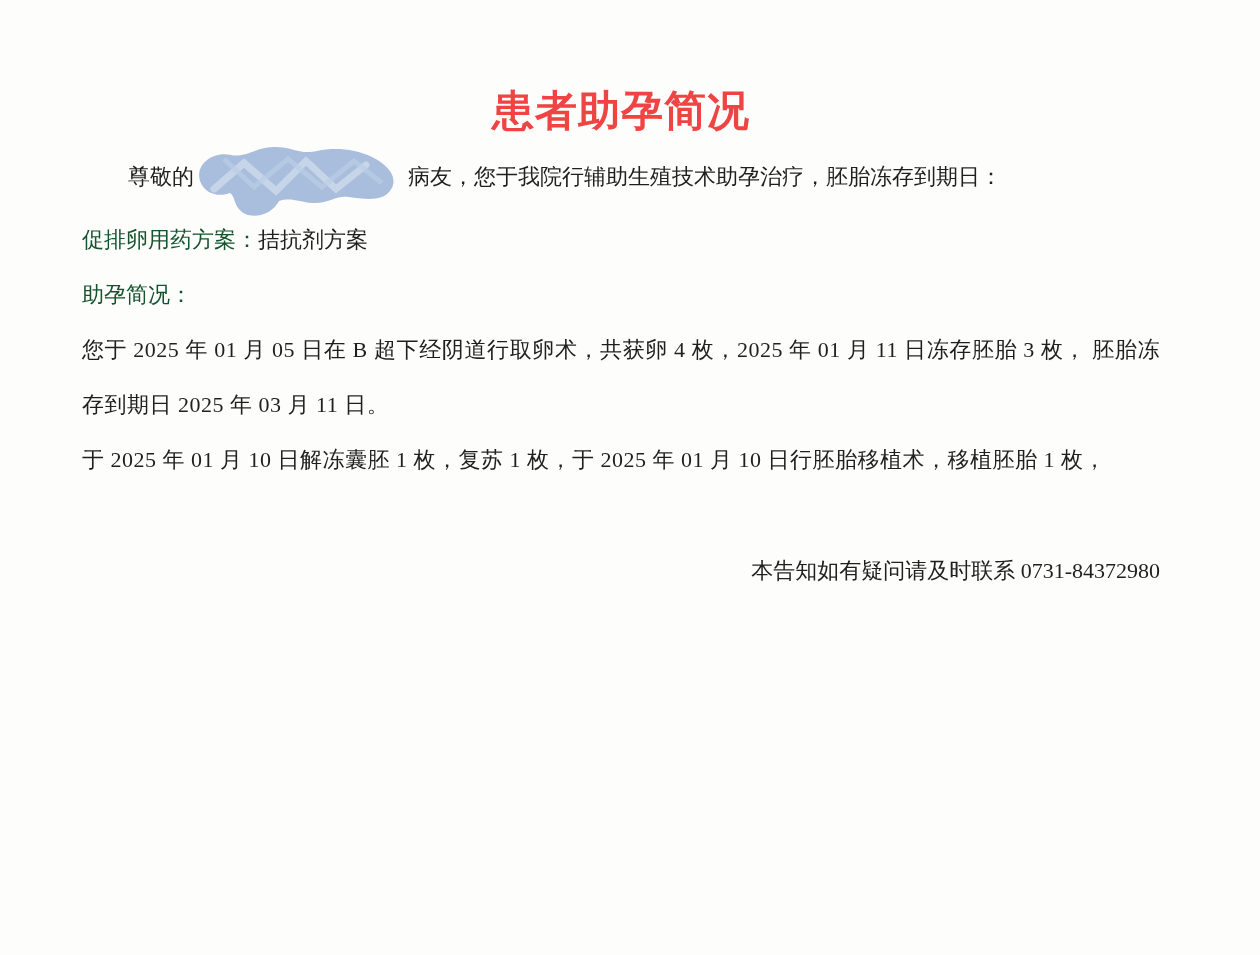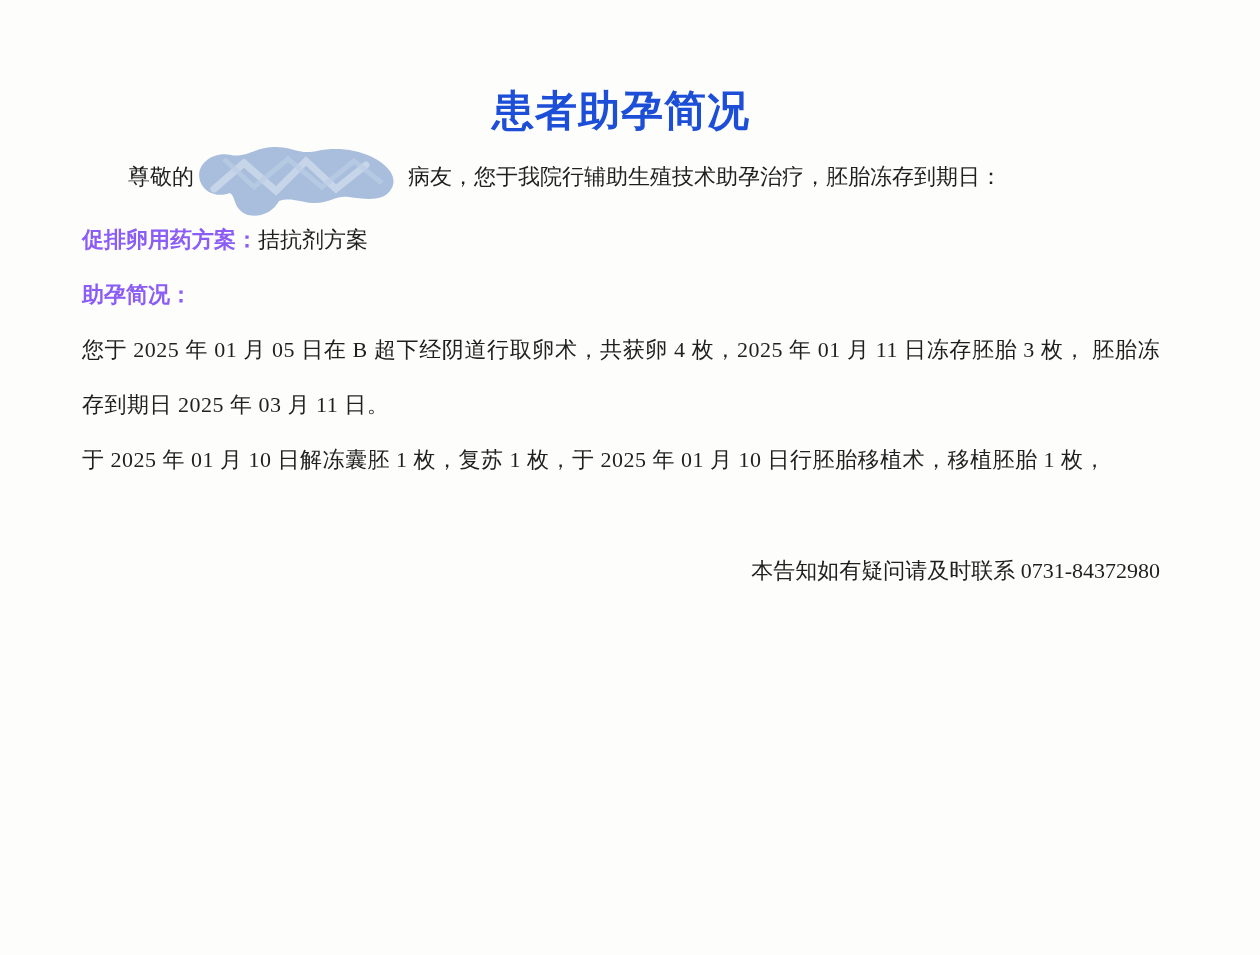--- a/index.html
+++ b/index.html
@@ -20,21 +20,21 @@
   .content {
     padding: 0 100px 0 82px;
   }
   .doc-title {
     margin: 0;
     padding-top: 88px;
     text-align: center;
     font-size: 42px;
     font-weight: 700;
     letter-spacing: 1px;
-    color: #1d4ed8;
+    color: #ef4444;
     line-height: 1.1;
   }
   .greeting {
     margin-top: 15px;
     font-size: 22px;
     line-height: 55px;
     text-indent: 0;
     padding-left: 46px; 
     white-space: nowrap;
   }
@@ -47,22 +47,22 @@
     overflow: visible;
   }
   .field-line {
     font-size: 22px;
     line-height: 55px;
   }
   .field-line.first {
     margin-top: 8px;
   }
   .field-label {
-    font-weight: 700;
-    color: #8b5cf6;
+    font-weight: 400;
+    color: #14532d;
   }
   .field-value {
     font-weight: 400;
   }
   .para {
     margin: 0;
     font-size: 22px;
     line-height: 55px;
     text-align: justify;
     text-justify: inter-ideograph;

